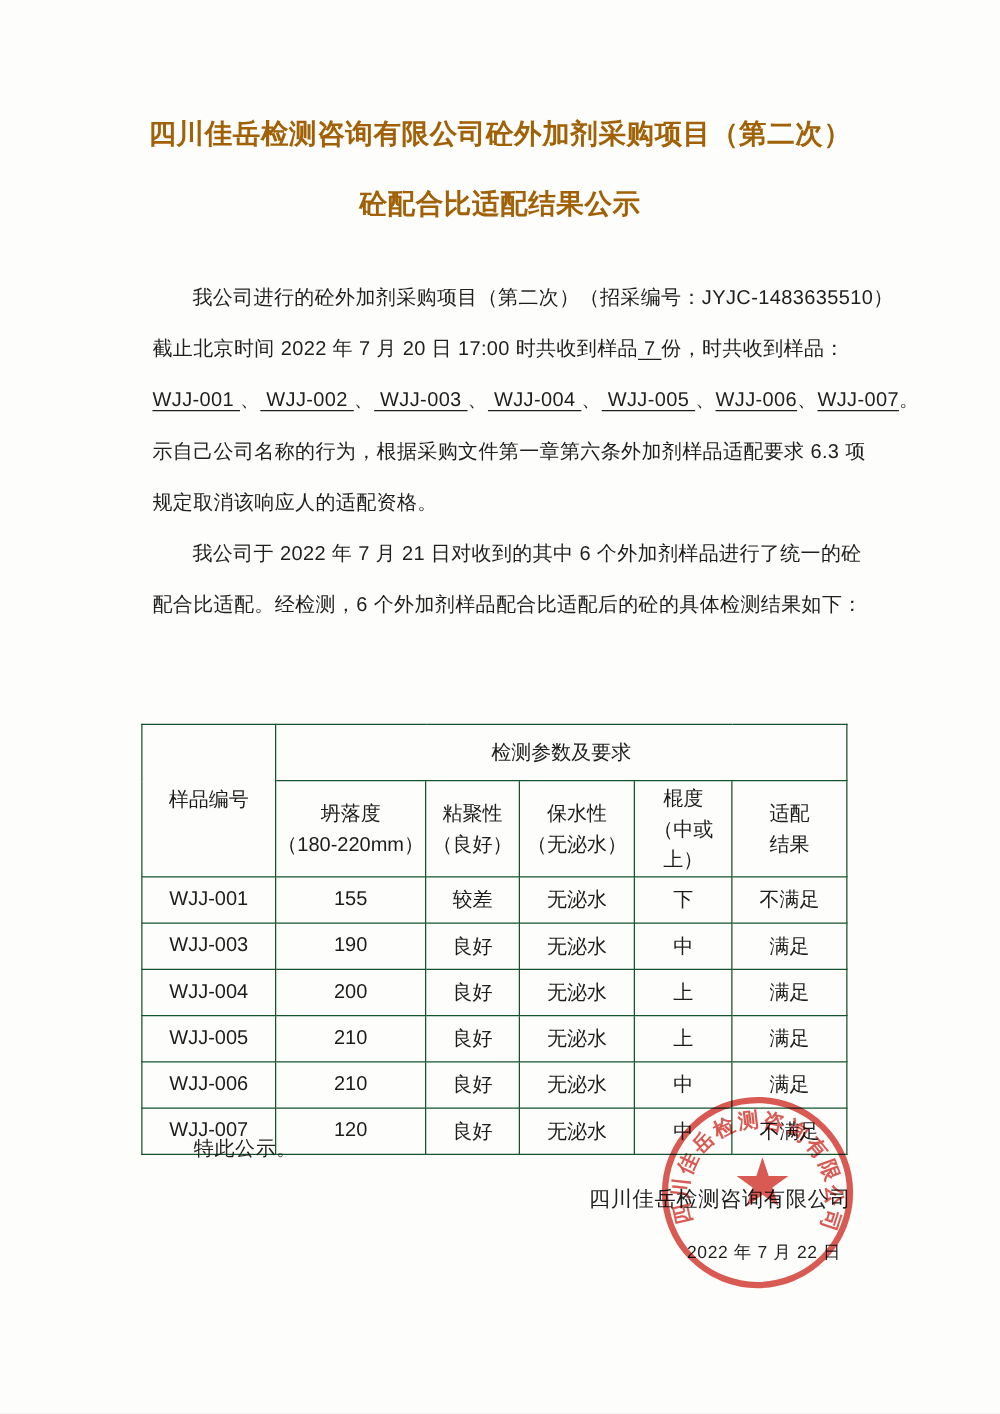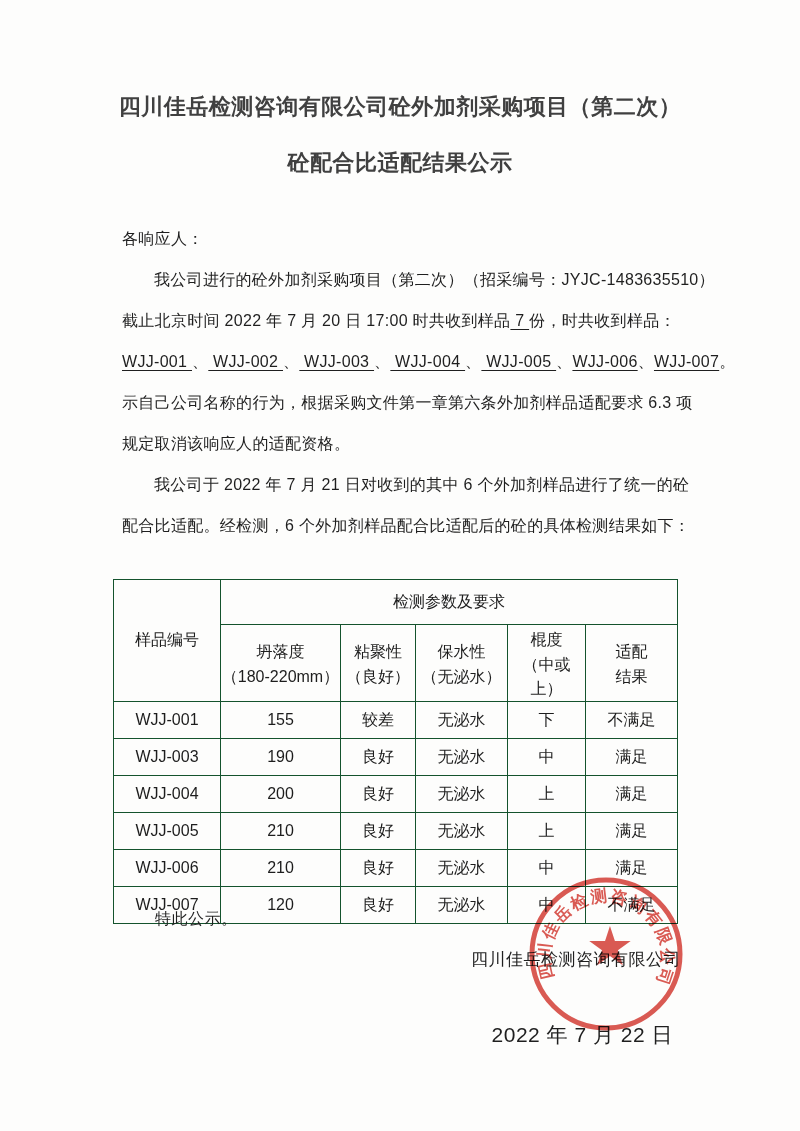--- a/index.html
+++ b/index.html
@@ -6,21 +6,21 @@
   .page {
     position:relative;
     width:800px; height:1131px;
     margin:0 auto;
     background:#fdfdfc;
     font-family:"Liberation Sans","DejaVu Sans",sans-serif;
     color:#1f1f1f;
     overflow:hidden;
   }
   .doc-title { position:absolute; left:0; width:100%; text-align:center;
-    font-size:22px; font-weight:bold; letter-spacing:0.5px; color:#404040; }
+    font-size:22px; font-weight:bold; letter-spacing:0.5px; color:#a16207; }
   .doc-title.line1 { top:92px; }
   .doc-title.line2 { top:148px; }
 
   .body-text { position:absolute; left:122px; top:218px; width:566px; }
   .line { height:41px; line-height:41px; font-size:16px; white-space:nowrap; letter-spacing:0.3px; }
   .line.indent { padding-left:32px; }
   .u { text-decoration:underline; text-underline-offset:3px; }
 
   table.results {
     position:absolute; left:113px; top:579px; width:564px;
@@ -32,37 +32,36 @@
     font-weight:normal; padding:0;
   }
   tr.hdr-group th { height:44px; font-size:16px; }
   tr.hdr-sub th { height:66px; }
   tr.hdr-sub .h-l1 { line-height:26px; margin-top:2px; }
   tr.hdr-sub .h-l2 { line-height:24px; }
   table.results tbody td { height:36px; }
 
   .closing { position:absolute; left:155px; top:909px; font-size:16px; letter-spacing:0.5px; }
   .sig-company { position:absolute; right:119px; top:948px; font-size:17px; letter-spacing:0.5px; }
-  .sig-date { position:absolute; right:127px; top:993px; font-size:21px; letter-spacing:0.5px;margin-top:28px; }
+  .sig-date { position:absolute; right:127px; top:993px; font-size:14px; letter-spacing:0.5px; }
 
   .stamp {
     position:absolute; left:526px; top:872px; width:164px; height:164px;
     mix-blend-mode:multiply; opacity:0.88; pointer-events:none;
   }
 </style>
 </head>
 <body>
 
 <div class="page">
 
   <div class="doc-title line1">四川佳岳检测咨询有限公司砼外加剂采购项目（第二次）</div>
   <div class="doc-title line2">砼配合比适配结果公示</div>
 
   <div class="body-text">
-    <div class="line"><span>各响应人：</span></div>
     <div class="line indent"><span>我公司进行的砼外加剂采购项目（第二次）（招采编号：JYJC-1483635510）</span></div>
     <div class="line"><span>截止北京时间 2022 年 7 月 20 日 17:00 时共收到样品</span><span class="u">&nbsp;7&nbsp;</span><span>份，时共收到样品：</span></div>
     <div class="line"><span class="u">WJJ-001&nbsp;</span><span>、</span><span class="u">&nbsp;WJJ-002&nbsp;</span><span>、</span><span class="u">&nbsp;WJJ-003&nbsp;</span><span>、</span><span class="u">&nbsp;WJJ-004&nbsp;</span><span>、</span><span class="u">&nbsp;WJJ-005&nbsp;</span><span>、</span><span class="u">WJJ-006</span><span>、</span><span class="u">WJJ-007</span><span>。</span></div>
     <div class="line"><span>示自己公司名称的行为，根据采购文件第一章第六条外加剂样品适配要求 6.3 项</span></div>
     <div class="line"><span>规定取消该响应人的适配资格。</span></div>
     <div class="line indent"><span>我公司于 2022 年 7 月 21 日对收到的其中 6 个外加剂样品进行了统一的砼</span></div>
     <div class="line"><span>配合比适配。经检测，6 个外加剂样品配合比适配后的砼的具体检测结果如下：</span></div>
   </div>
 
   <table class="results">

